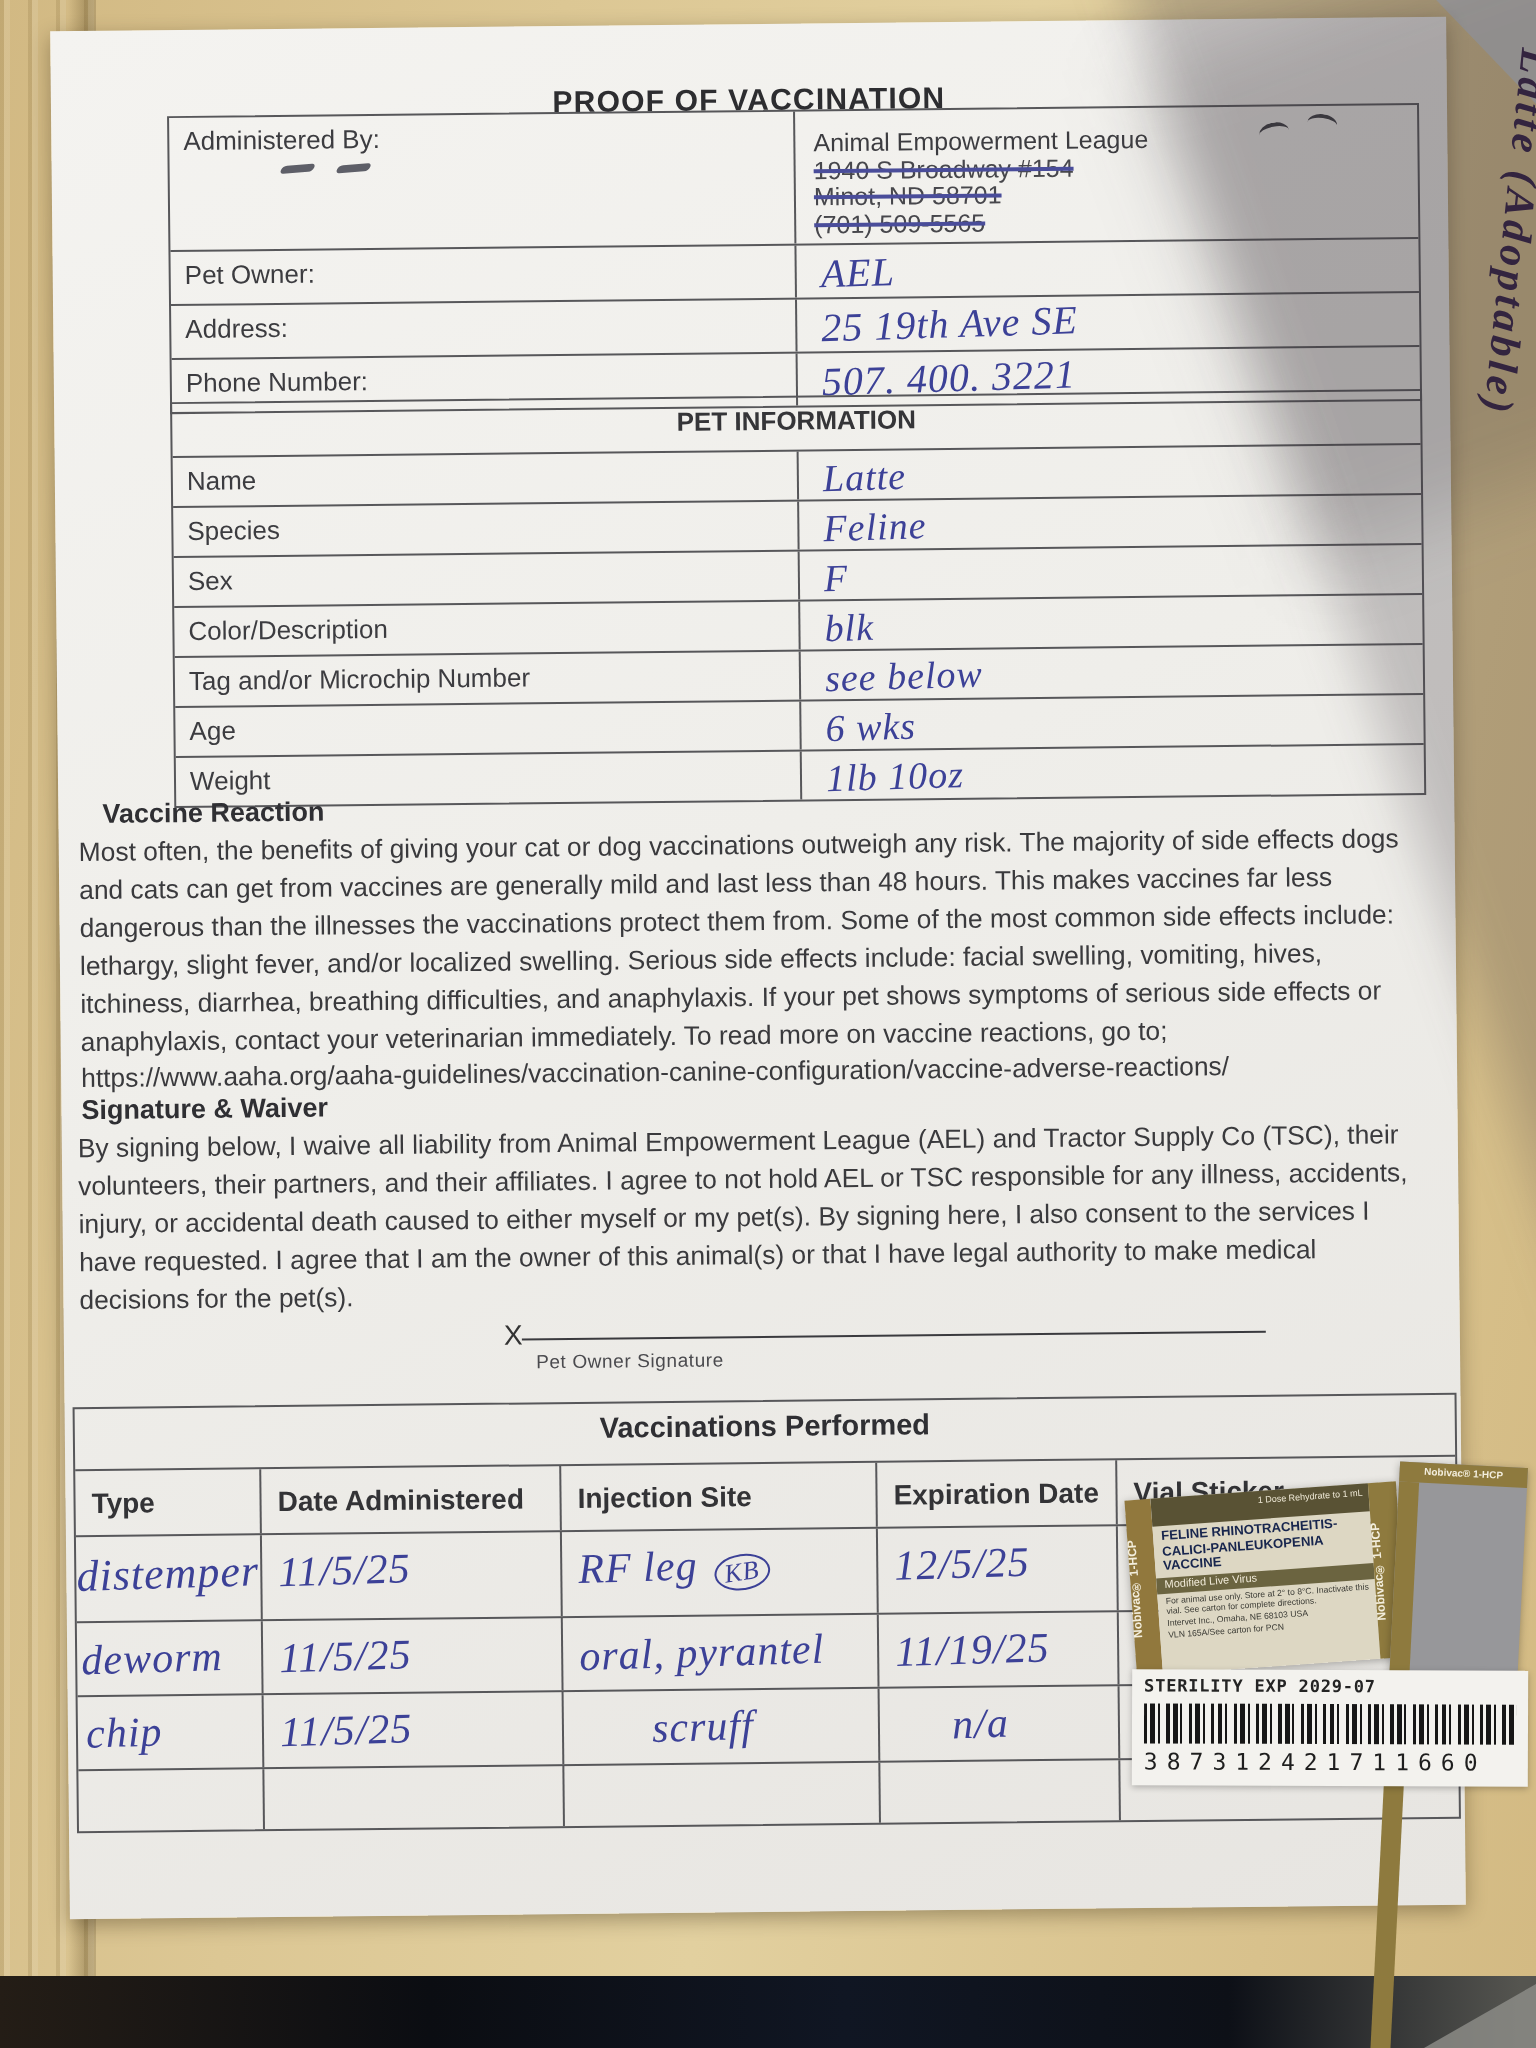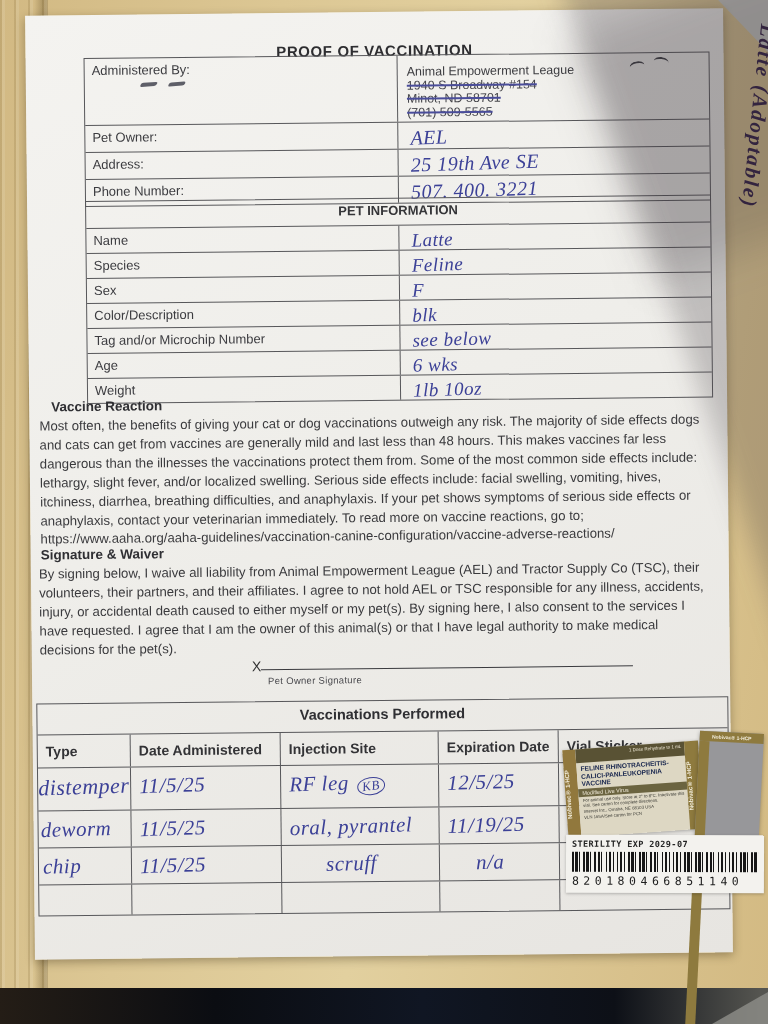--- a/index.html
+++ b/index.html
@@ -304,20 +304,20 @@
         <div class="gray-cols">
           <span class="vtext gray-col"> </span>
           <span class="vtext gray-col"> </span>
         </div>
       </div>
     </div>
 
     <div class="sticker-barcode">
       <div class="sterility">STERILITY EXP 2029-07</div>
       <div class="barcode"></div>
-      <div class="barcode-digits">820180466851140</div>
+      <div class="barcode-digits">387312421711660</div>
     </div>
 
   </div>
 
   <div class="shadow"></div>
   <div class="shadow2"></div>
 </div>
 
 </body></html>

